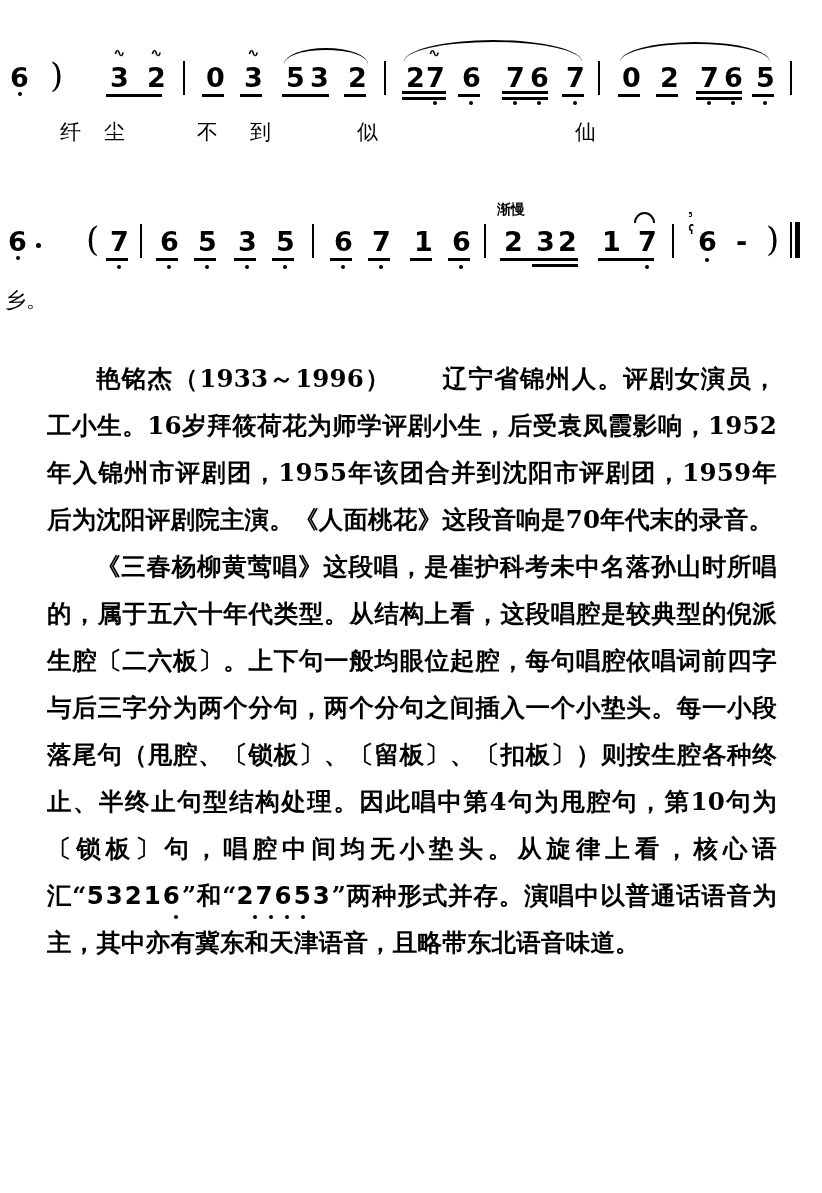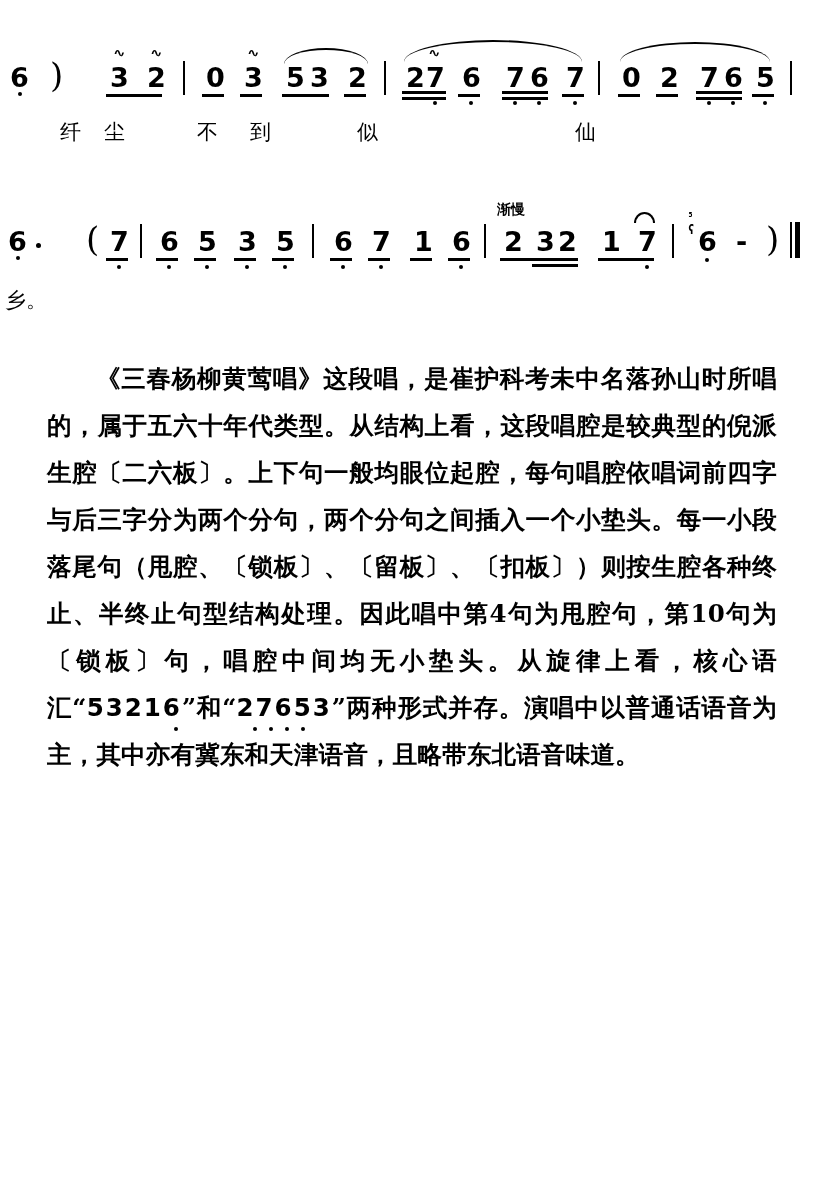--- a/index.html
+++ b/index.html
@@ -327,16 +327,17 @@
   </div>
 
   <div class="lyric-row">
     <span class="lyr" style="left:5px; top:10px;">乡。</span>
   </div>
 </div>
 
 <div class="prose">
 
 
+  <p class="para indent"><b>艳铭杰</b><b>（1933～1996）</b><span>　　辽宁省锦州人。评剧女演员，工小生。16岁拜筱荷花为师学评剧小生，后受袁凤霞影响，1952年入锦州市评剧团，1955年该团合并到沈阳市评剧团，1959年后为沈阳评剧院主演。《人面桃花》这段音响是70年代末的录音。</span></p>
 
   <p class="para indent"><span>《三春杨柳黄莺唱》这段唱，是崔护科考未中名落孙山时所唱的，属于五六十年代类型。从结构上看，这段唱腔是较典型的倪派生腔〔二六板〕。上下句一般均眼位起腔，每句唱腔依唱词前四字与后三字分为两个分句，两个分句之间插入一个小垫头。每一小段落尾句（甩腔、〔锁板〕、〔留板〕、〔扣板〕）则按生腔各种终止、半终止句型结构处理。因此唱中第4句为甩腔句，第10句为〔锁板〕句，唱腔中间均无小垫头。从旋律上看，核心语汇“</span><span class="dotted-num"><span>53216</span><span class="ud" style="right:4px;"></span></span><span>”和“</span><span class="dotted-num"><span>27653</span><span class="ud" style="left:16px;"></span><span class="ud" style="left:32px;"></span><span class="ud" style="left:48px;"></span><span class="ud" style="left:64px;"></span></span><span>”两种形式并存。演唱中以普通话语音为主，其中亦有冀东和天津语音，且略带东北语音味道。</span></p>
 
 </div>
 
 </body></html>

